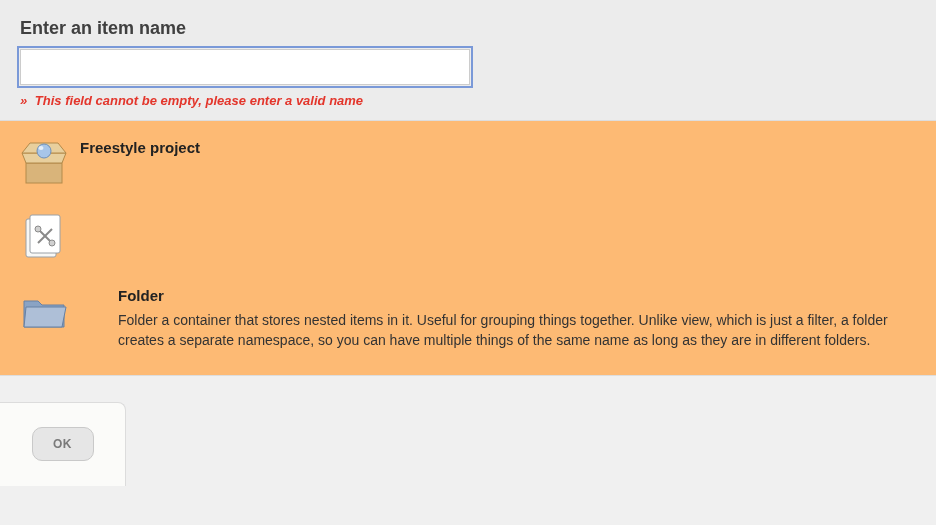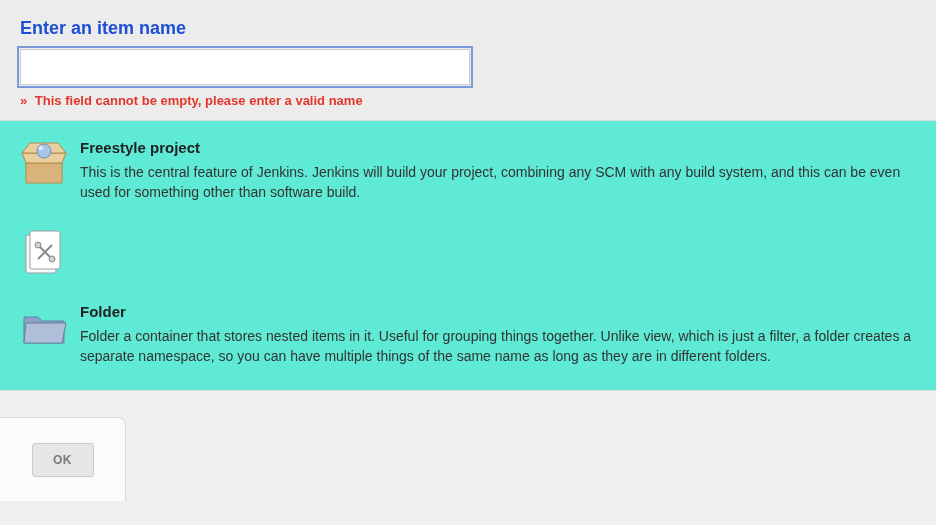--- a/index.html
+++ b/index.html
@@ -11,52 +11,53 @@
     overflow: hidden;
     color: #333;
   }
   .header-panel {
     background: #ececec;
     padding: 18px 20px 12px 20px;
   }
   .header-title {
     font-size: 18px;
     font-weight: bold;
-    color: #1d4ed8;
+    color: #404040;
     margin-bottom: 10px;
   }
   .name-input {
     width: 450px;
     height: 36px;
     font-size: 16px;
     padding: 4px 8px;
     border: 1px solid #ccc;
     outline: 2px solid #7a99d8;
     outline-offset: 1px;
     background: #fff;
   }
   .error-row {
     margin-top: 8px;
     color: #e3362c;
     font-size: 13px;
     font-weight: bold;
+    font-style: italic;
   }
   .error-arrow { color: #e3362c; display:inline-block; margin-right:4px;}
   .divider { height:1px; background:#ddd; width:100%; }
   .options-panel {
-    background: #5eead4;
+    background: #fdba74;
     padding: 18px 20px 20px 20px;
   }
   .option-row {
     display: flex;
     align-items: flex-start;
     margin-bottom: 26px;
     cursor: pointer;
   }
-  .option-row:last-child { margin-bottom: 4px; }
+  .option-row:last-child { margin-bottom: 4px; gap: 38px; }
   .option-icon {
     width: 48px;
     height: 48px;
     flex: 0 0 48px;
     margin-right: 12px;
     display:flex;
     align-items:center;
     justify-content:center;
   }
   .option-text { flex: 1; }
@@ -85,21 +86,21 @@
     border-top-right-radius: 8px;
     display:flex;
     align-items:center;
     justify-content:center;
   }
   .ok-button {
     width: 62px;
     height: 34px;
     background: #e6e6e6;
     border: 1px solid #c9c9c9;
-    border-radius: 3px;
+    border-radius: 10px;
     color: #7a7a7a;
     font-weight: bold;
     font-size: 12px;
     letter-spacing: 0.5px;
     cursor: not-allowed;
   }
   svg { display:block; }
 </style>
 </head>
 <body>
@@ -122,21 +123,20 @@
       <svg width="48" height="48" viewBox="0 0 48 48">
         <rect x="6" y="24" width="36" height="20" fill="#d9b47a" stroke="#b38a4a"></rect>
         <polygon points="6,24 2,14 46,14 42,24" fill="#e8cf9d" stroke="#b38a4a"></polygon>
         <polygon points="2,14 10,4 38,4 46,14" fill="#e8cf9d" stroke="#b38a4a"></polygon>
         <circle cx="24" cy="12" r="7" fill="#a7c5e8" stroke="#6e8fb8"></circle>
         <ellipse cx="21" cy="9" rx="2.5" ry="2" fill="#ffffff" opacity="0.7"></ellipse>
       </svg>
     </div>
     <div class="option-text">
       <div class="option-title">Freestyle project</div>
-      <div class="option-desc">This is the central feature of Jenkins. Jenkins will build your project, combining any SCM with any build system, and this can be even used for something other than software build.</div>
     </div>
   </div>
 
   <div class="option-row">
     <div class="option-icon">
       <svg width="48" height="48" viewBox="0 0 48 48">
         <rect x="6" y="6" width="30" height="38" rx="2" fill="#f8f8f6" stroke="#9aa0a6"></rect>
         <rect x="10" y="2" width="30" height="38" rx="2" fill="#ffffff" stroke="#9aa0a6"></rect>
         <line x1="18" y1="16" x2="32" y2="30" stroke="#8a8a8a" stroke-width="2"></line>
         <line x1="32" y1="16" x2="18" y2="30" stroke="#8a8a8a" stroke-width="2"></line>

